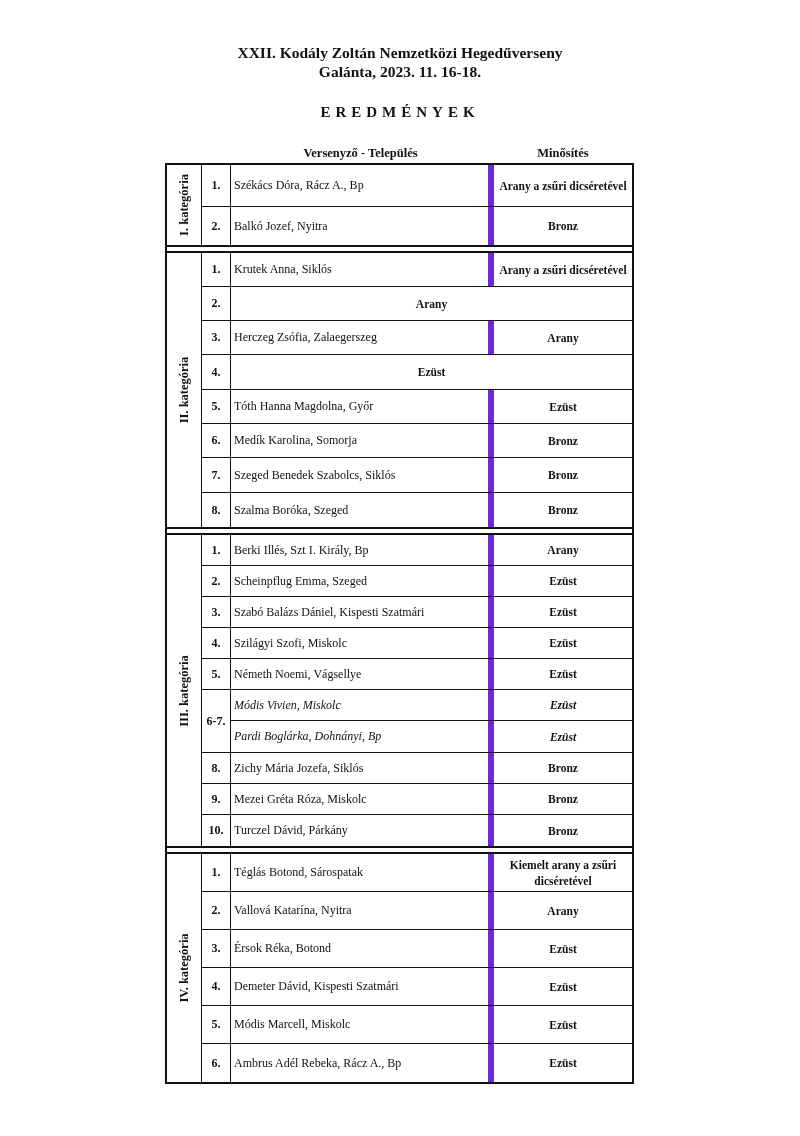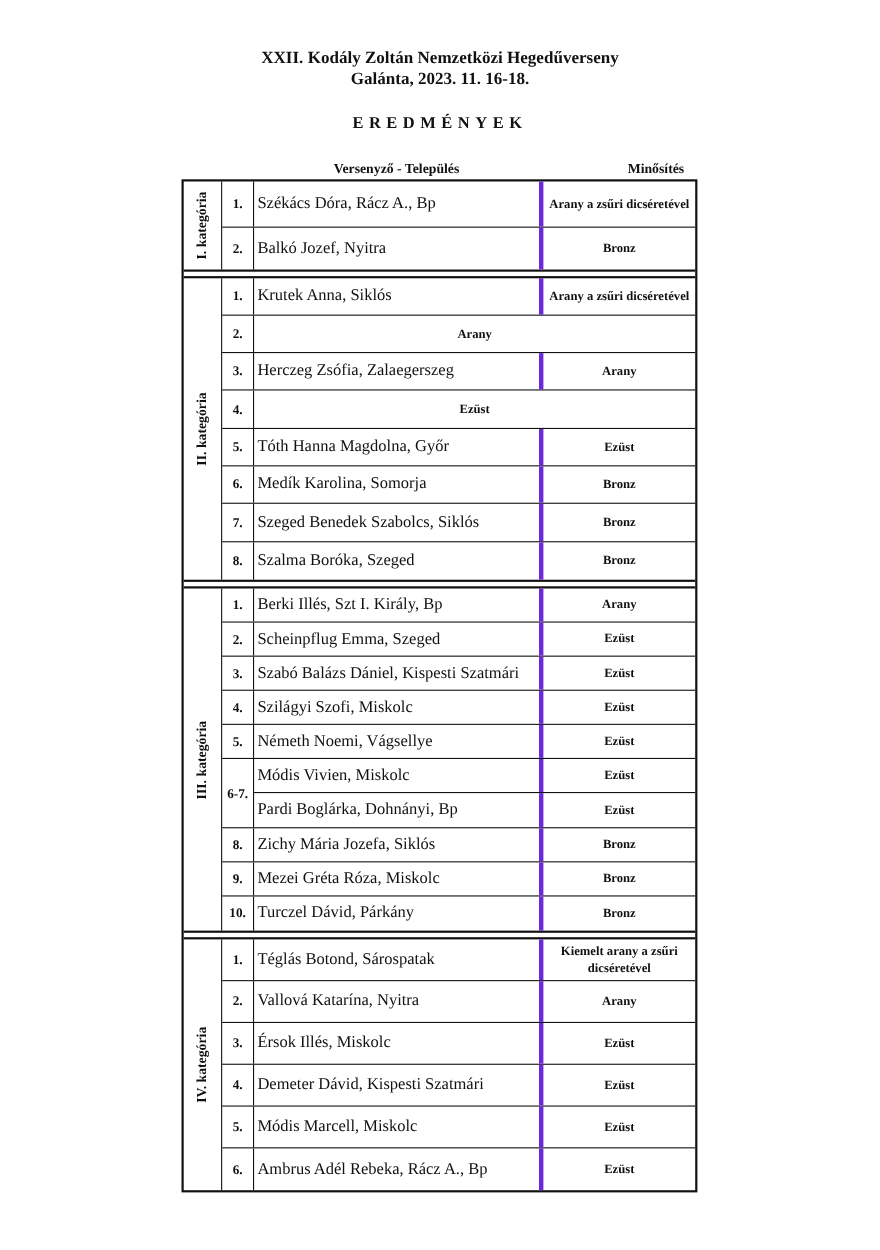--- a/index.html
+++ b/index.html
@@ -3,37 +3,37 @@
 <meta charset="utf-8">
 <style>
   html, body { margin: 0; padding: 0; background: #ffffff; }
   body { width: 800px; height: 1136px; position: relative; font-family: "Liberation Serif", "DejaVu Serif", serif; color: #111; overflow: hidden; }
   .title { position: absolute; left: 0; width: 800px; text-align: center; font-weight: bold; font-size: 15.5px; }
   #t1 { top: 44px; }
   #t2 { top: 63px; }
   #t3 { top: 104px; font-size: 15px; letter-spacing: 5px; }
   .colhead { position: absolute; top: 146px; font-weight: bold; font-size: 12.5px; }
   #ch1 { left: 229px; width: 263px; text-align: center; }
-  #ch2 { left: 480px; width: 142px; text-align: right; }
+  #ch2 { left: 492px; width: 142px; text-align: center; }
 
   .tbl { position: absolute; left: 165px; width: 469px; border: 2px solid #111; box-sizing: border-box; }
   .cat { display: flex; border-bottom: 0; }
   .catlabel { width: 35px; border-right: 1px solid #111; position: relative; box-sizing: border-box; }
   .catlabel span { position: absolute; left: 50%; top: 50%; transform: translate(-50%, -50%) rotate(-90deg); white-space: nowrap; font-weight: bold; font-size: 12.5px; }
   .rows { flex: 1; display: flex; flex-direction: column; }
   .row { display: flex; border-bottom: 1px solid #111; box-sizing: border-box; }
   .row:last-child { border-bottom: 0; }
   .rank { width: 29px; border-right: 1px solid #111; box-sizing: border-box; display: flex; align-items: center; justify-content: center; font-weight: bold; font-size: 12px; }
-  .name { width: 263px; border-right: 4px solid #6d28d9; box-sizing: border-box; display: flex; align-items: center; padding-left: 3px; font-size: 15px; }
+  .name { width: 263px; border-right: 6px solid #6d28d9; box-sizing: border-box; display: flex; align-items: center; padding-left: 3px; font-size: 12px; }
   .award { flex: 1; display: flex; align-items: center; justify-content: center; text-align: center; font-weight: bold; font-size: 11.5px; line-height: 16px; }
   .sep { height: 8px; border-top: 2px solid #111; border-bottom: 2px solid #111; box-sizing: border-box; }
   .tie { display: flex; border-bottom: 1px solid #111; }
   .tie .rank { height: auto; text-align: right; }
   .tie .sub { flex: 1; display: flex; flex-direction: column; }
-  .tie .sub .row { border-bottom: 1px solid #111; }
+  .tie .sub .row { border-bottom: 1px solid #111; font-style: italic; }
   .tie .sub .row:last-child { border-bottom: 0; }
 </style>
 </head>
 <body>
 
 <div class="title" id="t1">XXII. Kodály Zoltán Nemzetközi Hegedűverseny</div>
 <div class="title" id="t2">Galánta, 2023. 11. 16-18.</div>
 <div class="title" id="t3">EREDMÉNYEK</div>
 <div class="colhead" id="ch1">Versenyző - Település</div>
 <div class="colhead" id="ch2">Minősítés</div>
@@ -174,21 +174,21 @@
           <div class="name">Téglás Botond, Sárospatak</div>
           <div class="award">Kiemelt arany a zsűri dicséretével</div>
         </div>
         <div class="row" style="height: 38px;">
           <div class="rank">2.</div>
           <div class="name">Vallová Katarína, Nyitra</div>
           <div class="award">Arany</div>
         </div>
         <div class="row" style="height: 38px;">
           <div class="rank">3.</div>
-          <div class="name">Érsok Illés, Miskolc</div>
+          <div class="name">Érsok Réka, Botond</div>
           <div class="award">Ezüst</div>
         </div>
         <div class="row" style="height: 38px;">
           <div class="rank">4.</div>
           <div class="name">Demeter Dávid, Kispesti Szatmári</div>
           <div class="award">Ezüst</div>
         </div>
         <div class="row" style="height: 38px;">
           <div class="rank">5.</div>
           <div class="name">Módis Marcell, Miskolc</div>

